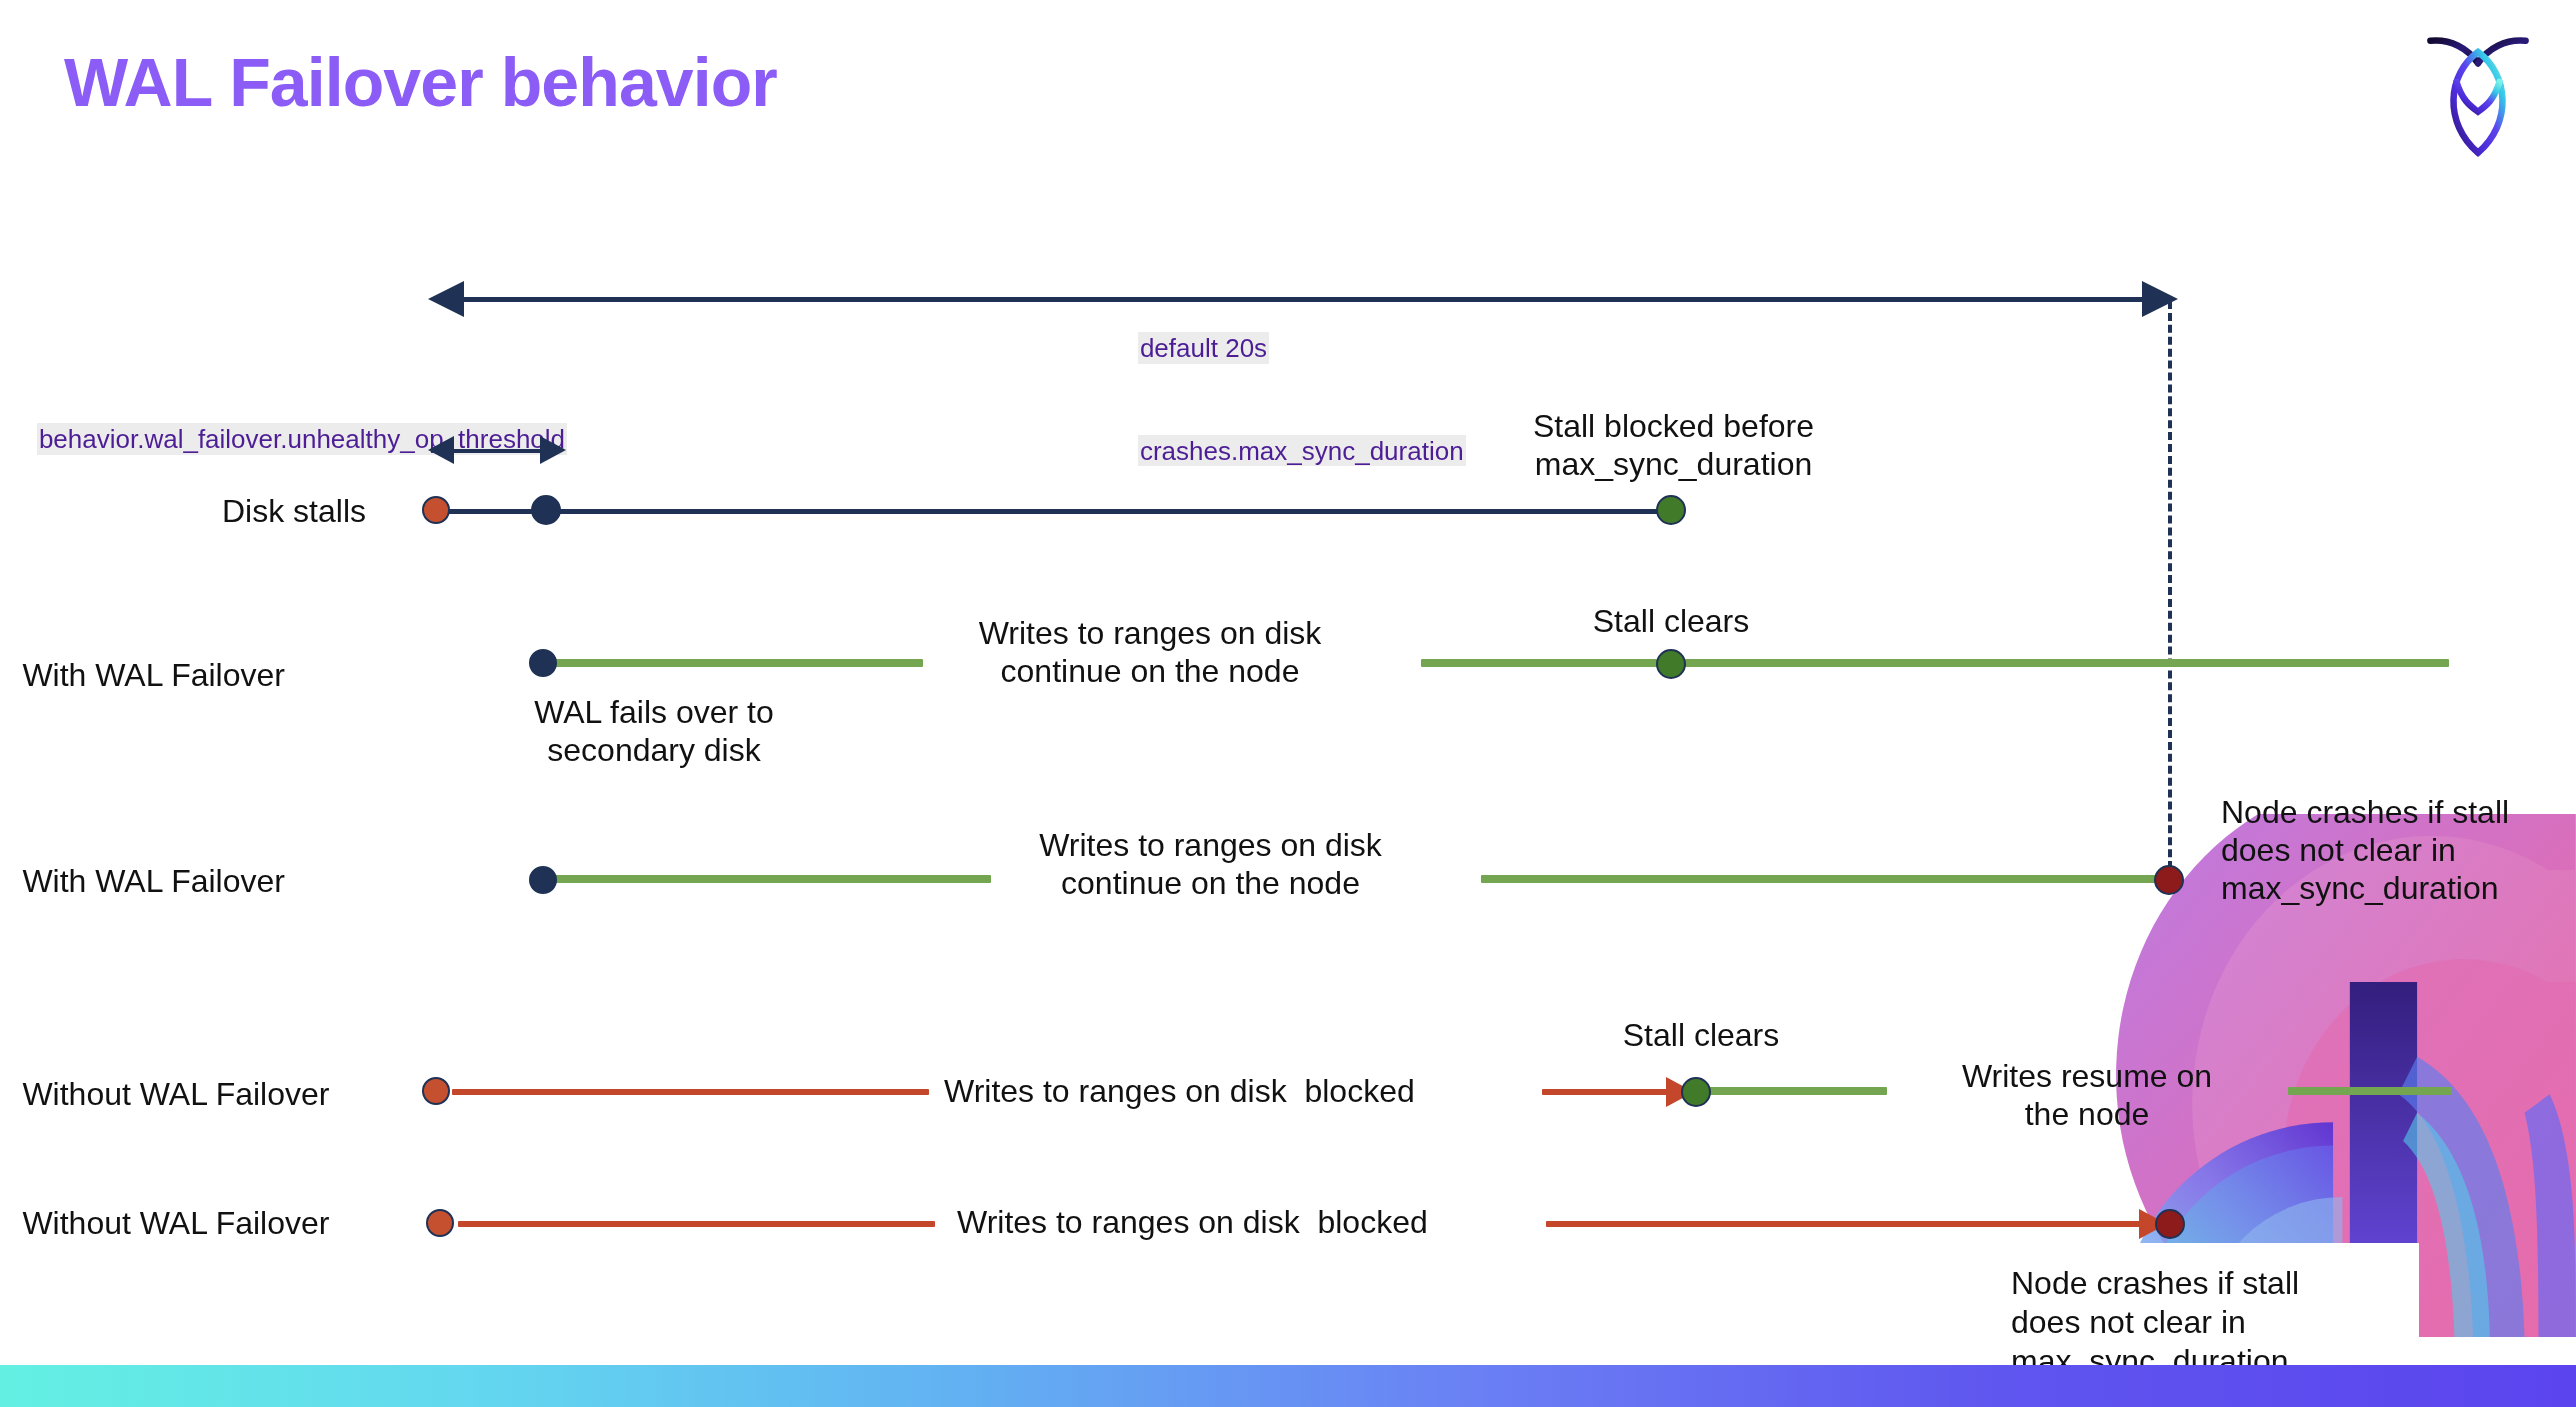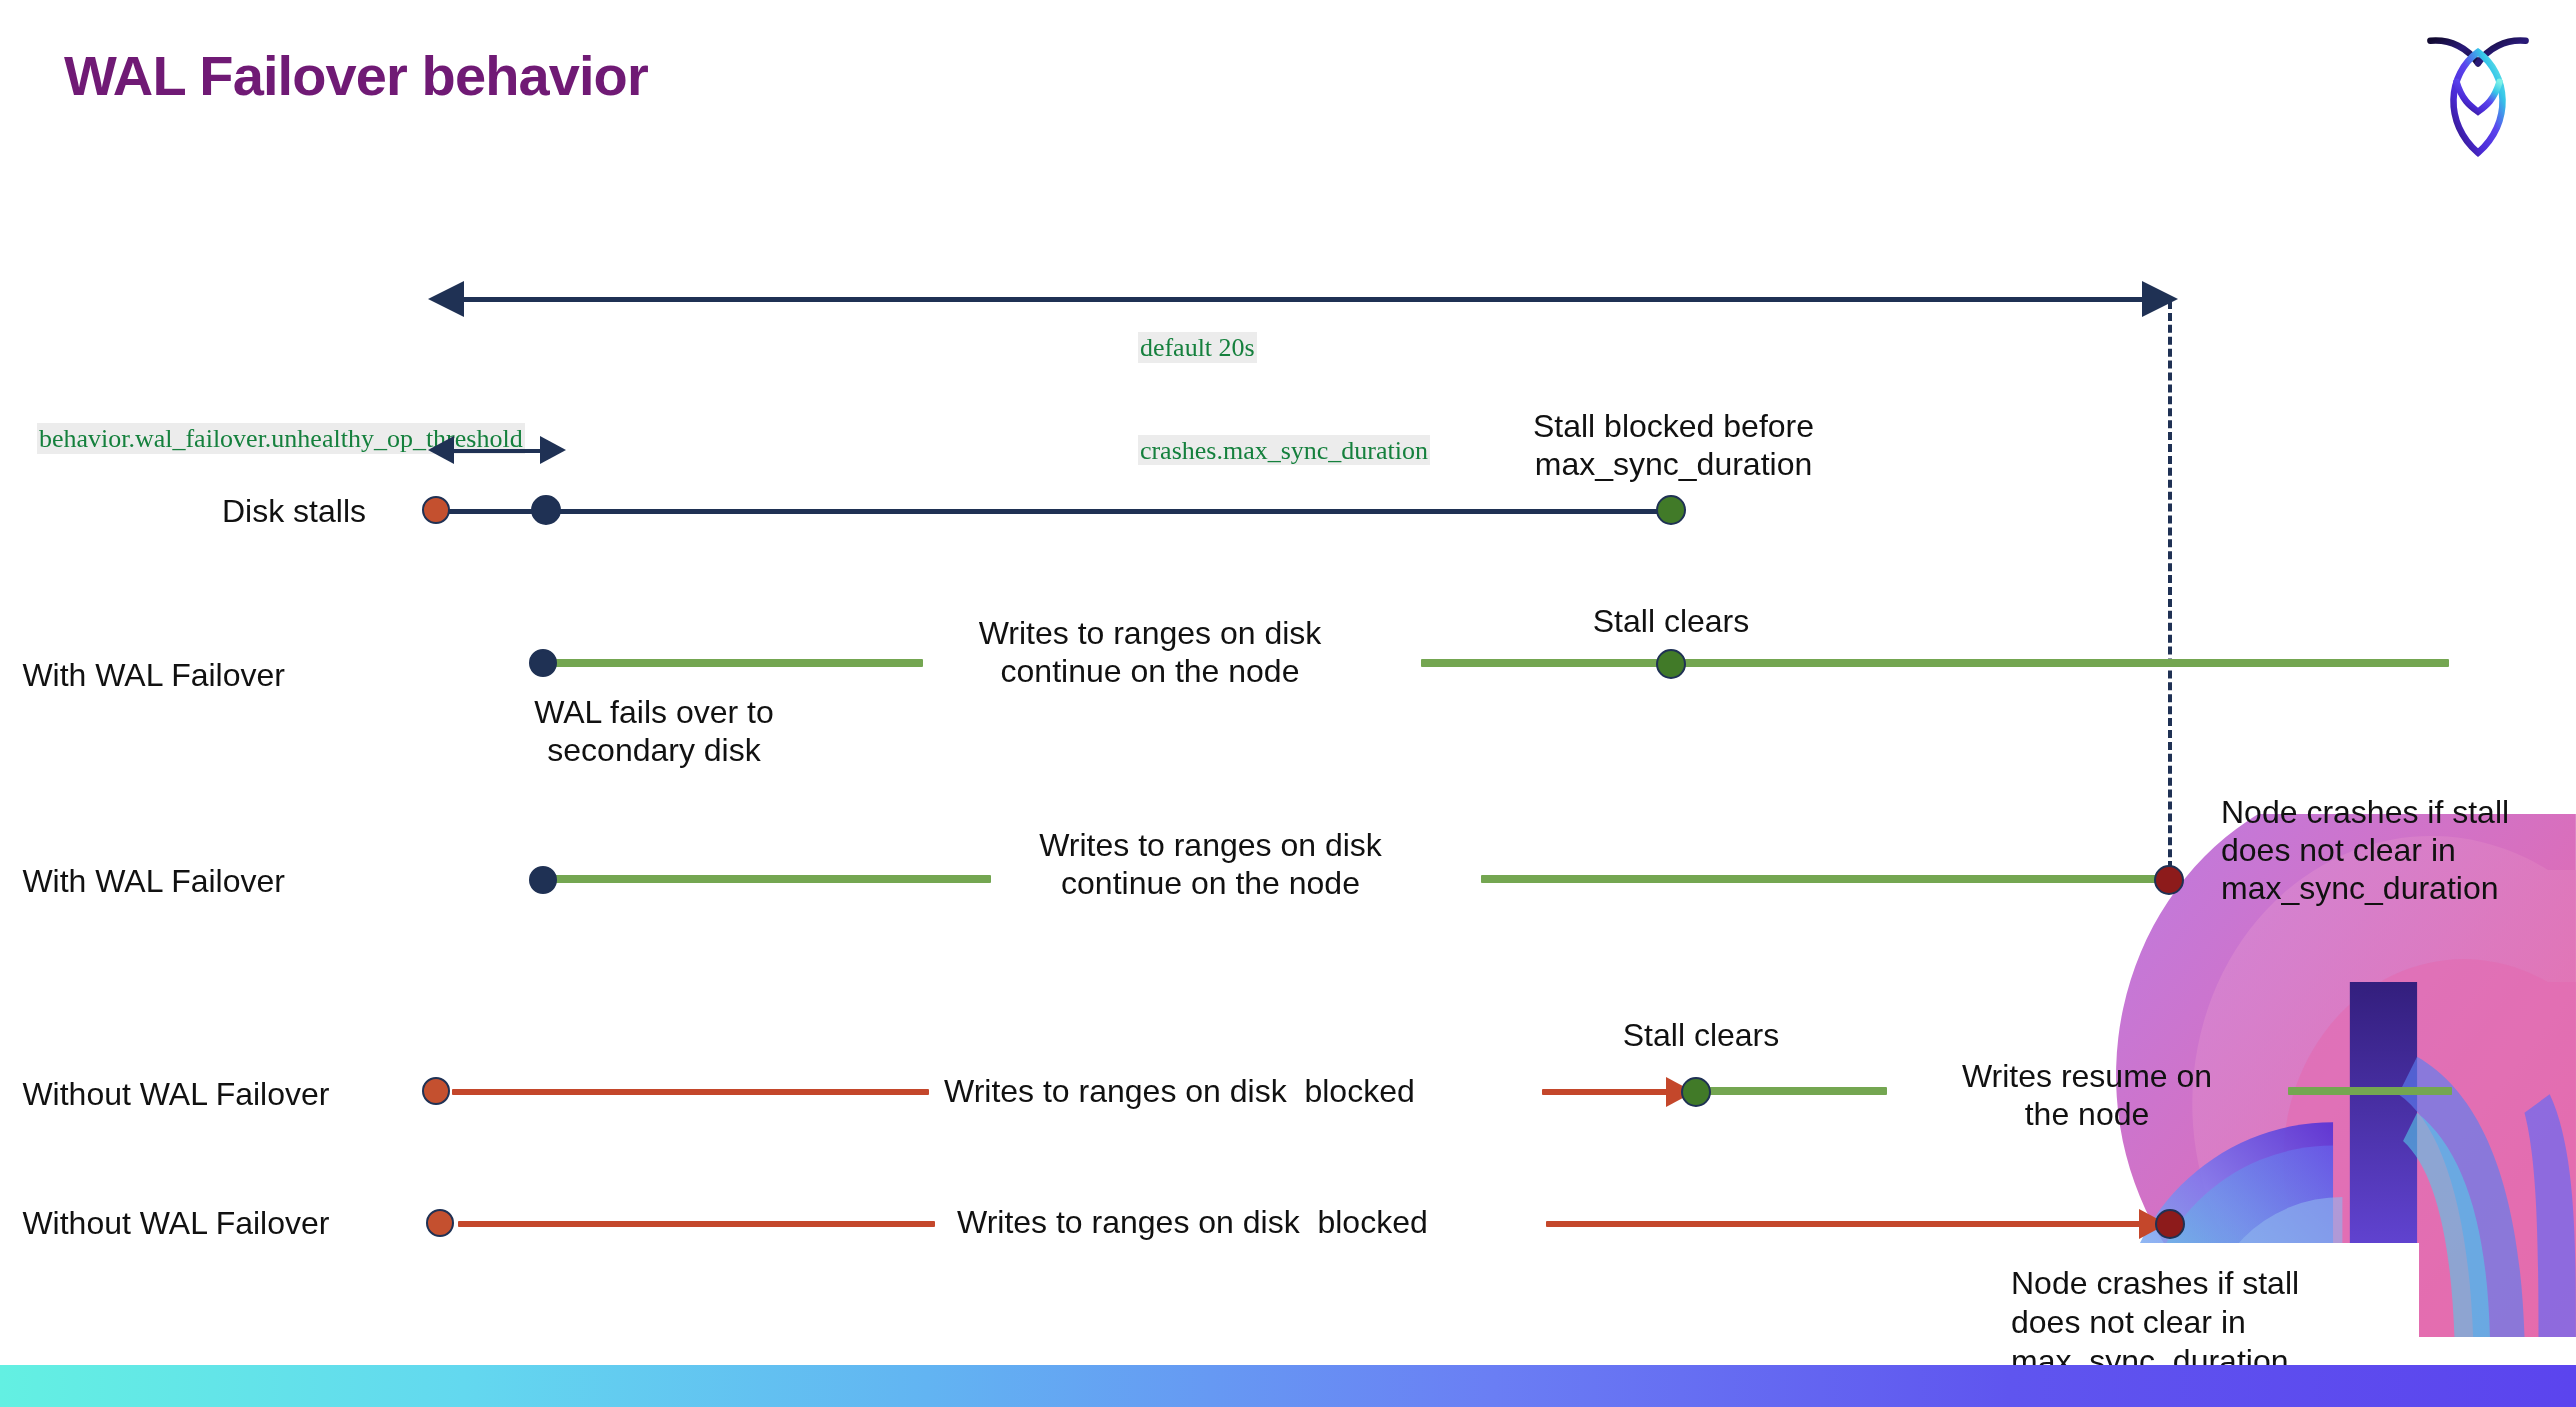--- a/index.html
+++ b/index.html
@@ -18,24 +18,24 @@
     height: 1408px;
     background: #ffffff;
     overflow: hidden;
   }
 
   
   #title {
     position: absolute;
     left: 64px;
     top: 45px;
-    font-size: 56px;
+    font-size: 68px;
     font-weight: 700;
     letter-spacing: -0.9px;
-    color: #701a75;
+    color: #8b5cf6;
     line-height: 1.1;
     white-space: nowrap;
     text-align: right;
   }
 
   
   #logo {
     position: absolute;
     right: 39px;
     top: 24px;
@@ -77,24 +77,24 @@
   .rowlabel {
     position: absolute;
     color: #111111;
     font-size: 32px;
     line-height: 1.1;
     white-space: nowrap;
   }
 
   .code {
     position: absolute;
-    font-family: Liberation Serif, serif;
+    font-family: Liberation Sans, sans-serif;
     font-size: 26px;
     line-height: 1.32;
-    color: #15803d;
+    color: #4c1d95;
     white-space: pre;
   }
   .code span {
     background: #ececec;
     padding: 0.9px 1.9px;
   }
 
   
   .seg {
     position: absolute;

